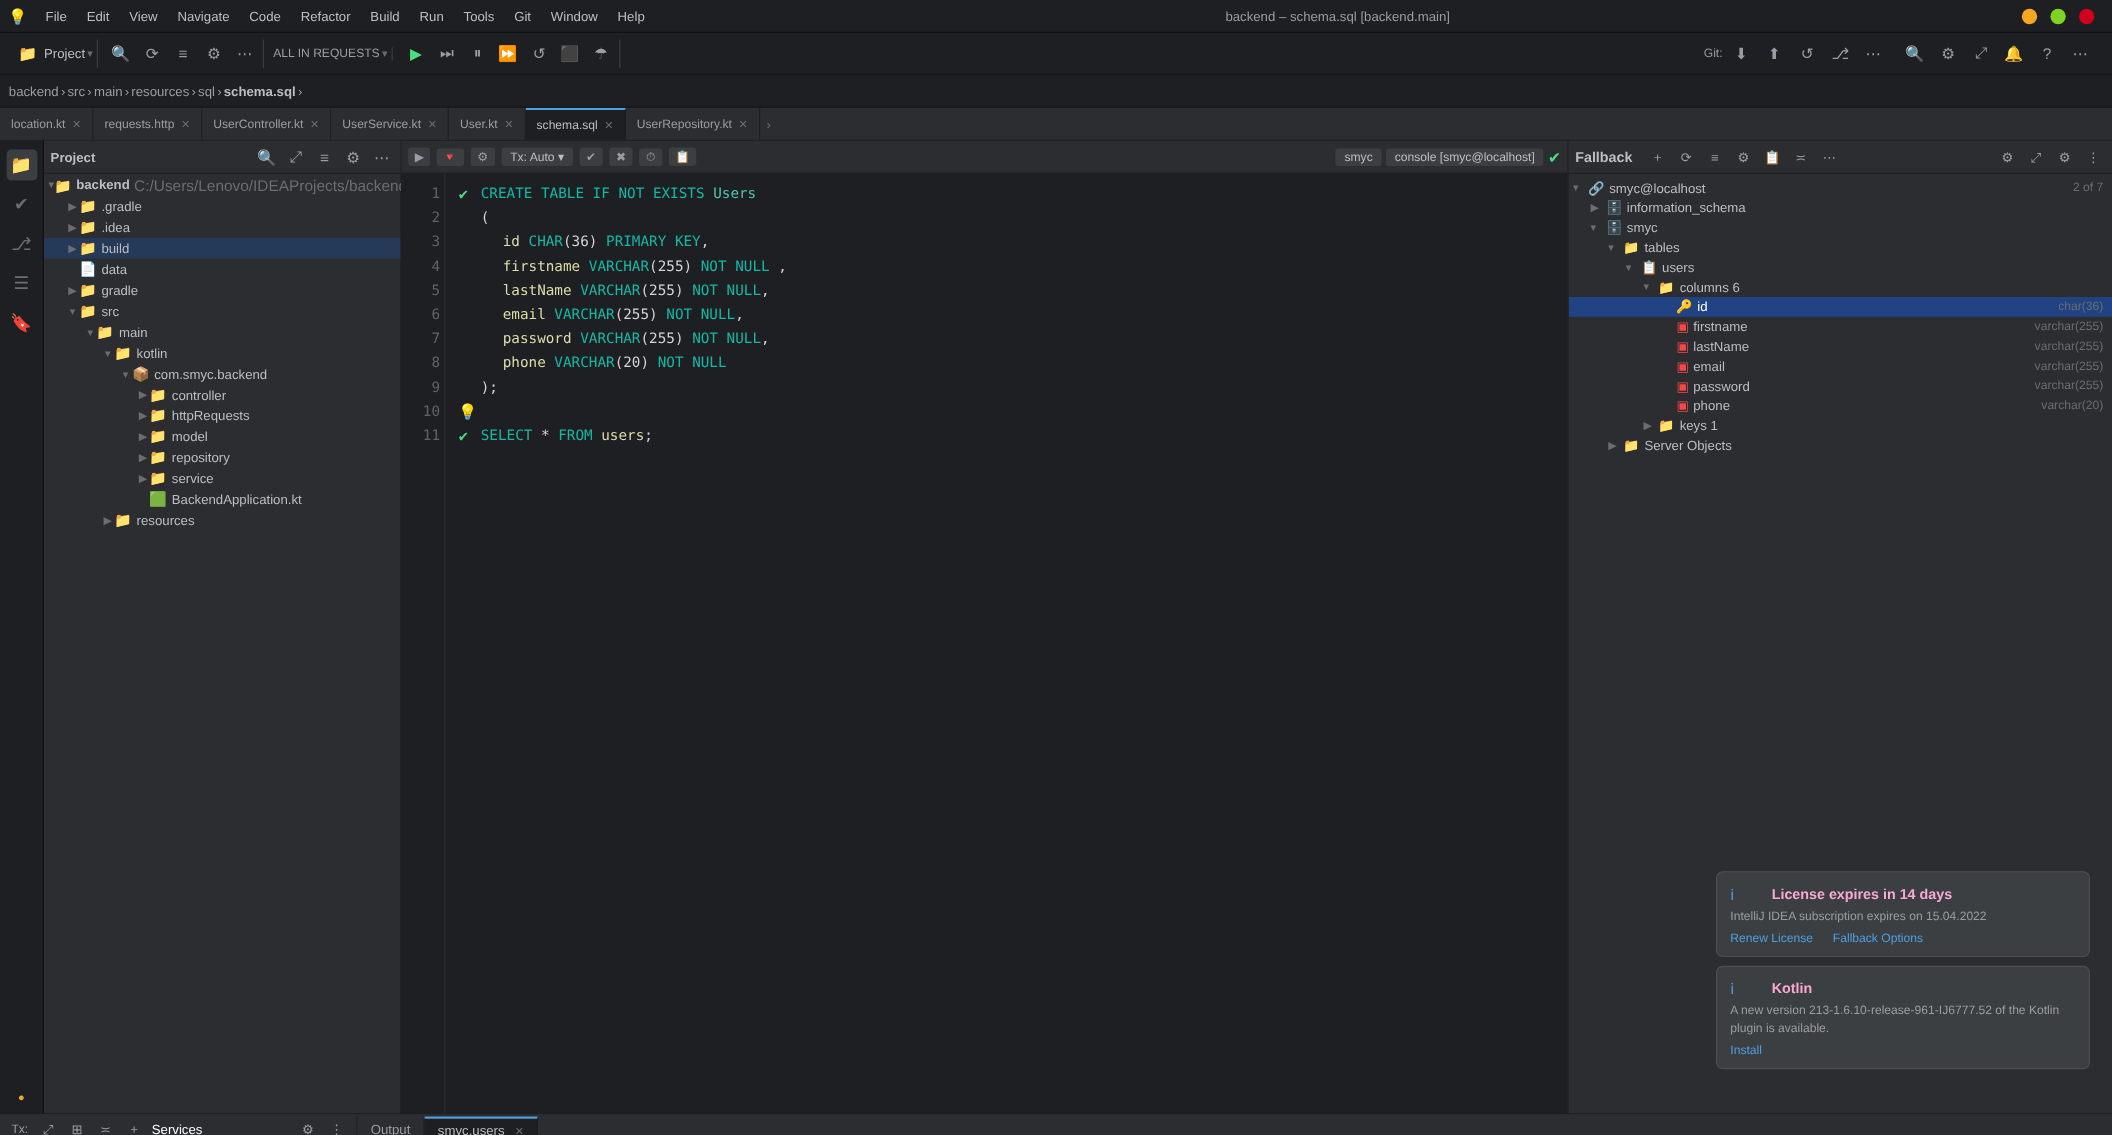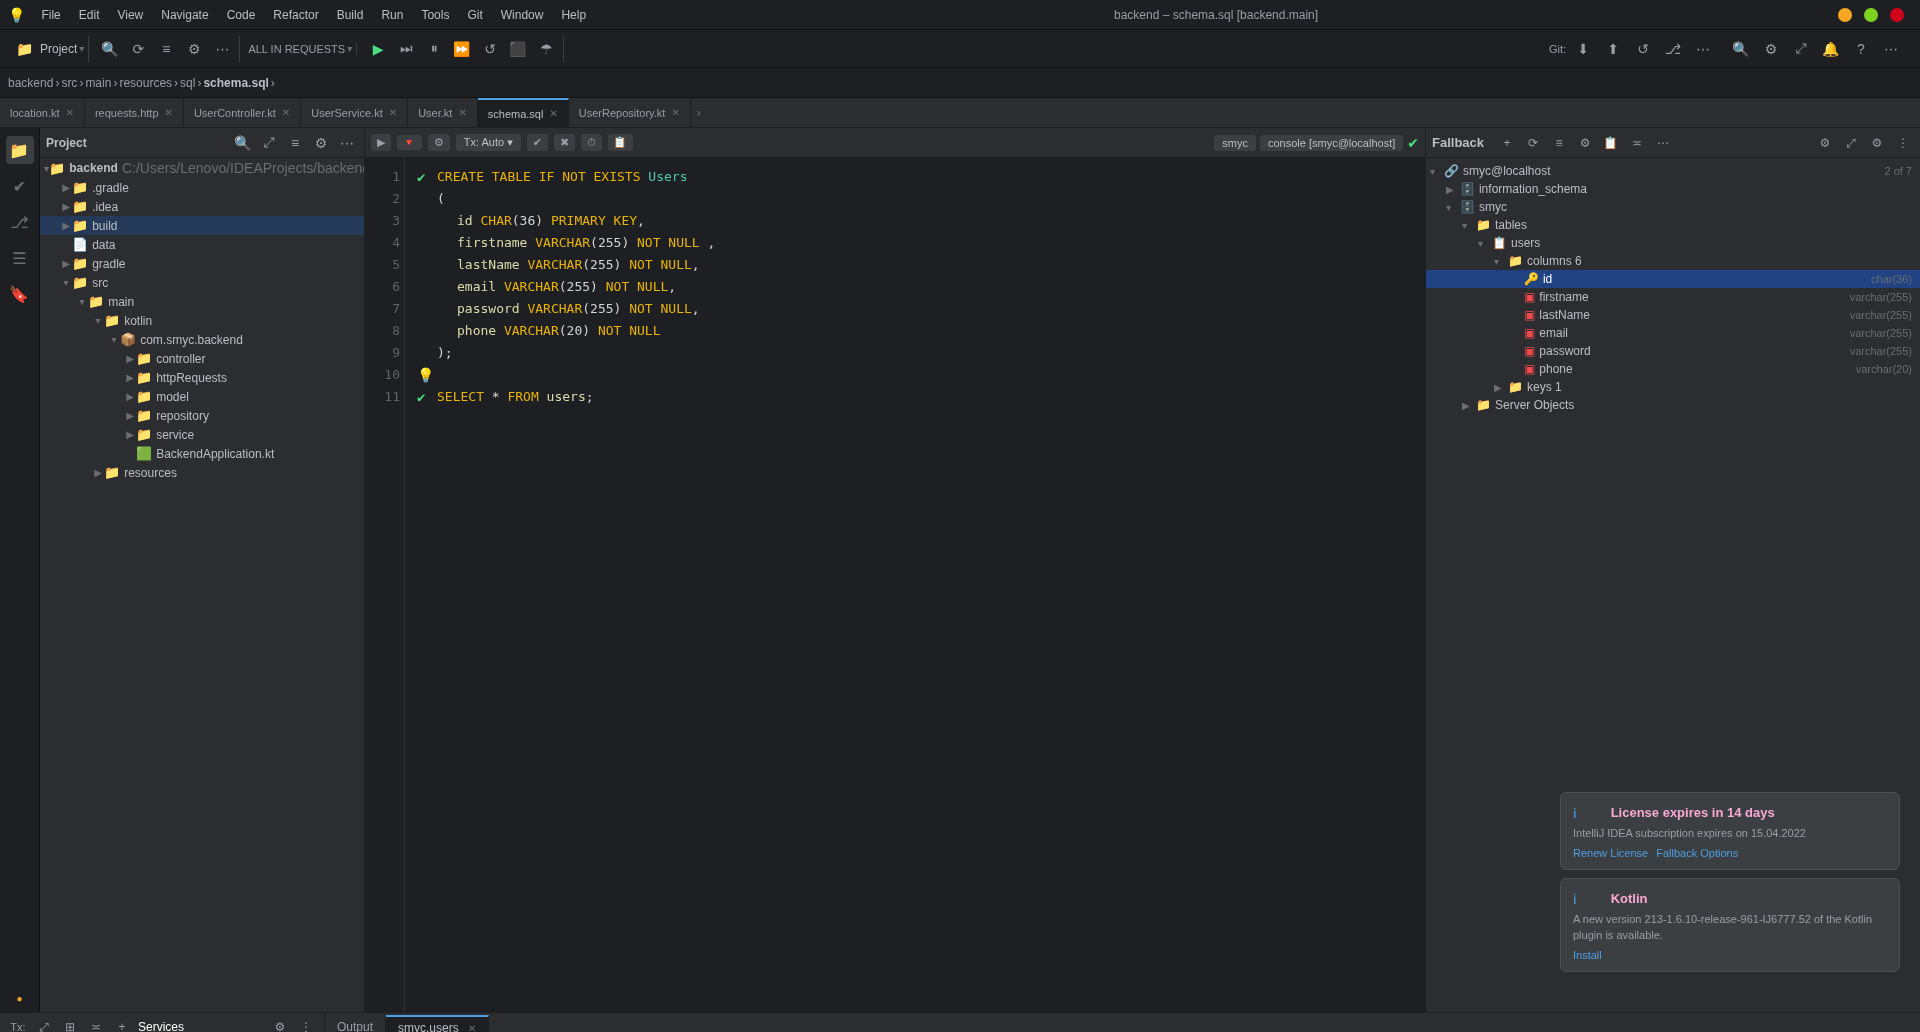--- a/index.html
+++ b/index.html
@@ -50,21 +50,21 @@
     
     #editor-area { flex: 1; display: flex; flex-direction: column; background: #1e1f22; }
     #editor-toolbar { height: 30px; display: flex; align-items: center; padding: 0 6px; gap: 6px; background: #2b2d30; border-bottom: 1px solid #1e1f22; }
     #editor-toolbar .ed-btn { padding: 2px 6px; font-size: 11px; color: #9a9da5; cursor: pointer; border-radius: 3px; background: #3c3f41; }
     #editor-toolbar .spacer { flex: 1; }
     #editor-content { flex: 1; display: flex; overflow: hidden; }
     #line-numbers { width: 40px; background: #1e1f22; padding: 8px 4px; color: #606366; font-size: 13px; font-family: 'Consolas', monospace; line-height: 22px; text-align: right; border-right: 1px solid #333; }
     #code-content { flex: 1; padding: 8px 12px; font-size: 13px; font-family: 'Consolas', monospace; line-height: 22px; color: #bcbec4; overflow: auto; background: #1e1f22; }
     .code-line { display: flex; align-items: center; }
     .code-line .gutter { width: 20px; display: flex; align-items: center; }
-    .kw-blue { color: #eab308; }
+    .kw-blue { color: #14b8a6; }
     .kw-yellow { color: #dcdcaa; }
     .kw-green { color: #4ec9b0; }
     .kw-white { color: #d4d4d4; }
     .kw-gray { color: #9a9da5; }
     .check-icon { color: #4ade80; font-size: 14px; margin-right: 4px; }
 
     
     #right-panel { width: 495px; background: #2b2d30; border-left: 1px solid #1e1f22; display: flex; flex-direction: column; }
     #right-toolbar { height: 30px; display: flex; align-items: center; padding: 0 6px; gap: 4px; background: #2b2d30; border-bottom: 1px solid #1e1f22; }
     #right-toolbar .title { font-size: 13px; font-weight: bold; color: #bcbec4; margin-right: 8px; }
@@ -92,21 +92,21 @@
     .data-tab.active { color: #bcbec4; border-top: 2px solid #4e9fe4; background: #1e1f22; }
     .data-tab .tab-close { margin-left: 6px; font-size: 10px; color: #6b6d70; }
 
     
     #notifications { position: absolute; bottom: 60px; right: 20px; display: flex; flex-direction: column; gap: 8px; width: 340px; }
     .notification { background: #3c3f41; border: 1px solid #4c5052; border-radius: 6px; padding: 10px 12px; font-size: 12px; }
     .notification .notif-header { display: flex; align-items: center; gap: 6px; margin-bottom: 4px; }
     .notification .notif-icon { color: #4e9fe4; font-size: 14px; }
     .notification .notif-title { font-weight: bold; color: #f9a8d4; font-size: 13px; margin-left: 28px; }
     .notification .notif-body { color: #9a9da5; font-size: 11px; line-height: 1.4; }
-    .notification .notif-actions { display: flex; gap: 8px; margin-top: 6px; }
+    .notification .notif-actions { display: flex; gap: 18px; margin-top: 6px; }
     .notification .notif-action { color: #4e9fe4; cursor: pointer; font-size: 11px; }
 
     
     ::-webkit-scrollbar { width: 6px; height: 6px; }
     ::-webkit-scrollbar-track { background: #2b2d30; }
     ::-webkit-scrollbar-thumb { background: #4c5052; border-radius: 3px; }
 
     
     #top-toolbar { height: 38px; background: #1e1f22; display: flex; align-items: center; padding: 0 8px; gap: 4px; border-bottom: 1px solid #111; }
     #top-toolbar .tl-group { display: flex; align-items: center; gap: 2px; padding: 0 4px; border-right: 1px solid #3c3f41; }

